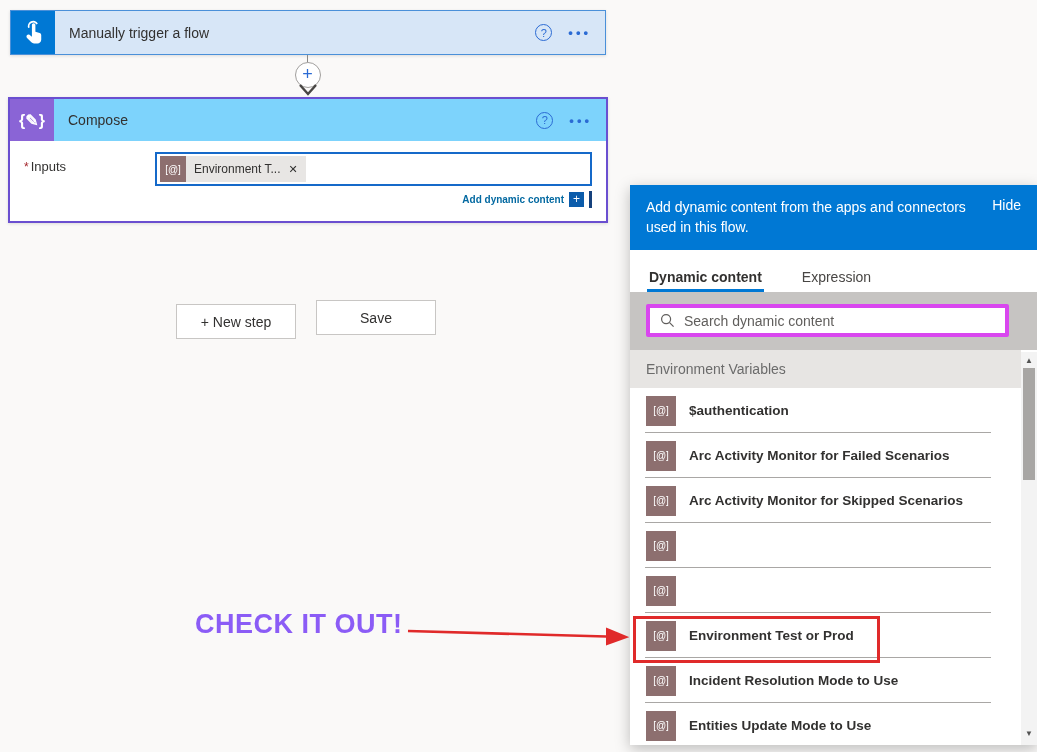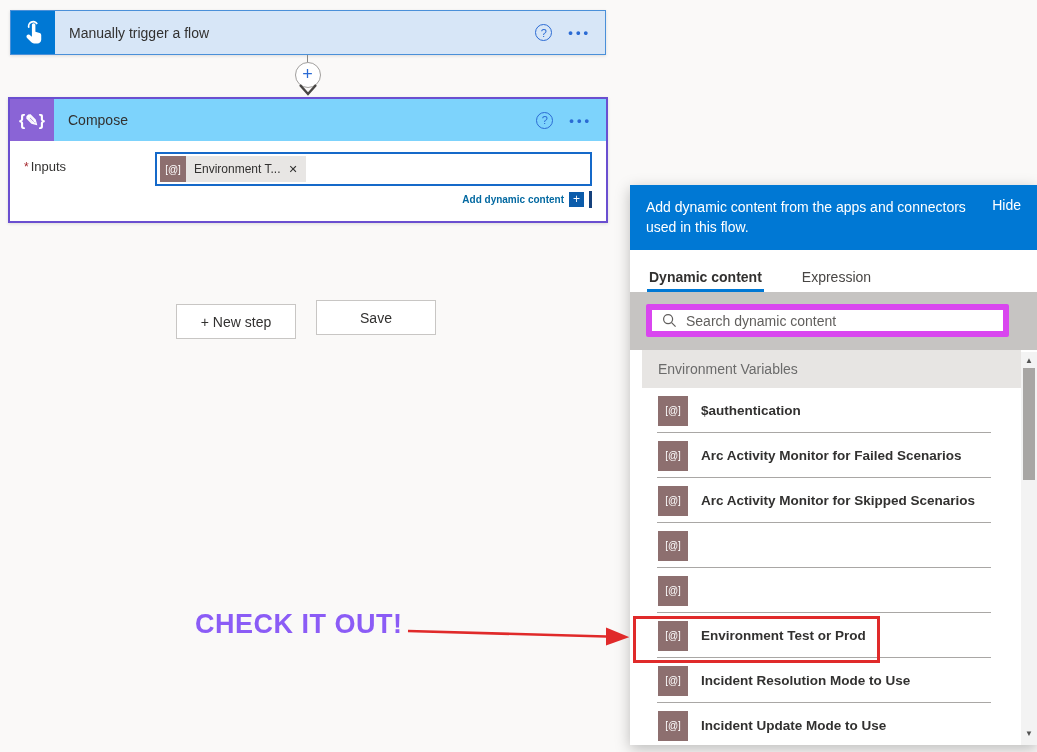--- a/index.html
+++ b/index.html
@@ -46,25 +46,25 @@
 
   
   .panel { position:absolute; left:630px; top:185px; width:407px; height:560px; background:#fff; box-shadow:0 4px 14px rgba(0,0,0,.25); }
   .panel-header { height:65px; background:#0078d4; color:#fff; display:flex; padding:12px 16px 0 16px; }
   .panel-header-text { flex:1; font-size:14px; line-height:20px; padding-right:10px; }
   .panel-hide { font-size:14px; color:#fff; cursor:pointer; }
   .panel-tabs { height:42px; display:flex; align-items:flex-end; padding-left:17px; gap:36px; background:#fff; }
   .tab { font-size:14px; padding:10px 2px 7px; cursor:pointer; color:#484644; }
   .tab.active { font-weight:700; color:#323130; border-bottom:3px solid #0078d4; padding-bottom:4px; }
   .search-band { height:58px; background:#c6c4c2; padding:12px 28px 0 16px; }
-  .search-box { height:33px; background:#fff; border:6px solid #d946ef; border-radius:2px; display:flex; align-items:center; padding:0 10px; gap:9px; }
+  .search-box { height:33px; background:#fff; border:4px solid #d946ef; border-radius:2px; display:flex; align-items:center; padding:0 10px; gap:9px; }
   .search-box input { border:none; outline:none; flex:1; font-size:14px; color:#323130; font-family:"Liberation Sans", sans-serif; background:transparent; }
   .search-box input::placeholder { color:#605e5c; }
 
-  .dc-list { position:relative; height:395px; overflow:hidden; background:#fff;margin-left:12px; }
+  .dc-list { position:relative; height:395px; overflow:hidden; background:#fff; }
   .dc-section-header { height:38px; background:#e7e5e3; color:#6b6b6b; font-size:14px; display:flex; align-items:center; padding-left:16px; margin-right:16px; }
   .dc-item { height:45px; display:flex; align-items:center; gap:13px; padding-left:16px; position:relative; cursor:pointer; background:#fff; }
   .dc-item::after { content:""; position:absolute; left:15px; right:46px; bottom:0; border-bottom:1px solid #a9a7a5; }
   .dc-item:last-child::after { border-bottom:none; }
   .var-icon { width:30px; height:30px; background:#8d6f6f; color:#fff; font-size:10px; display:flex; align-items:center; justify-content:center; flex:0 0 30px; }
   .dc-label { font-size:13.5px; font-weight:700; color:#323130; }
 
   
   .scrollbar { position:absolute; right:0; top:2px; bottom:0; width:16px; background:#f3f3f3; display:flex; flex-direction:column; align-items:center; z-index:5; }
   .scroll-arrow { font-size:8px; color:#535353; height:14px; line-height:14px; cursor:pointer; }
@@ -177,21 +177,21 @@
     <div class="dc-item">
       <span class="var-icon">[@]</span>
       <span class="dc-label">Environment Test or Prod</span>
     </div>
     <div class="dc-item">
       <span class="var-icon">[@]</span>
       <span class="dc-label">Incident Resolution Mode to Use</span>
     </div>
     <div class="dc-item">
       <span class="var-icon">[@]</span>
-      <span class="dc-label">Incident Update Mode to Use</span>
+      <span class="dc-label">Entities Update Mode to Use</span>
     </div>
 
     <div class="scrollbar">
       <span class="scroll-arrow scroll-up">▲</span>
       <div class="scroll-thumb"></div>
       <span class="scroll-arrow scroll-down">▼</span>
     </div>
   </div>
 </div>
 

